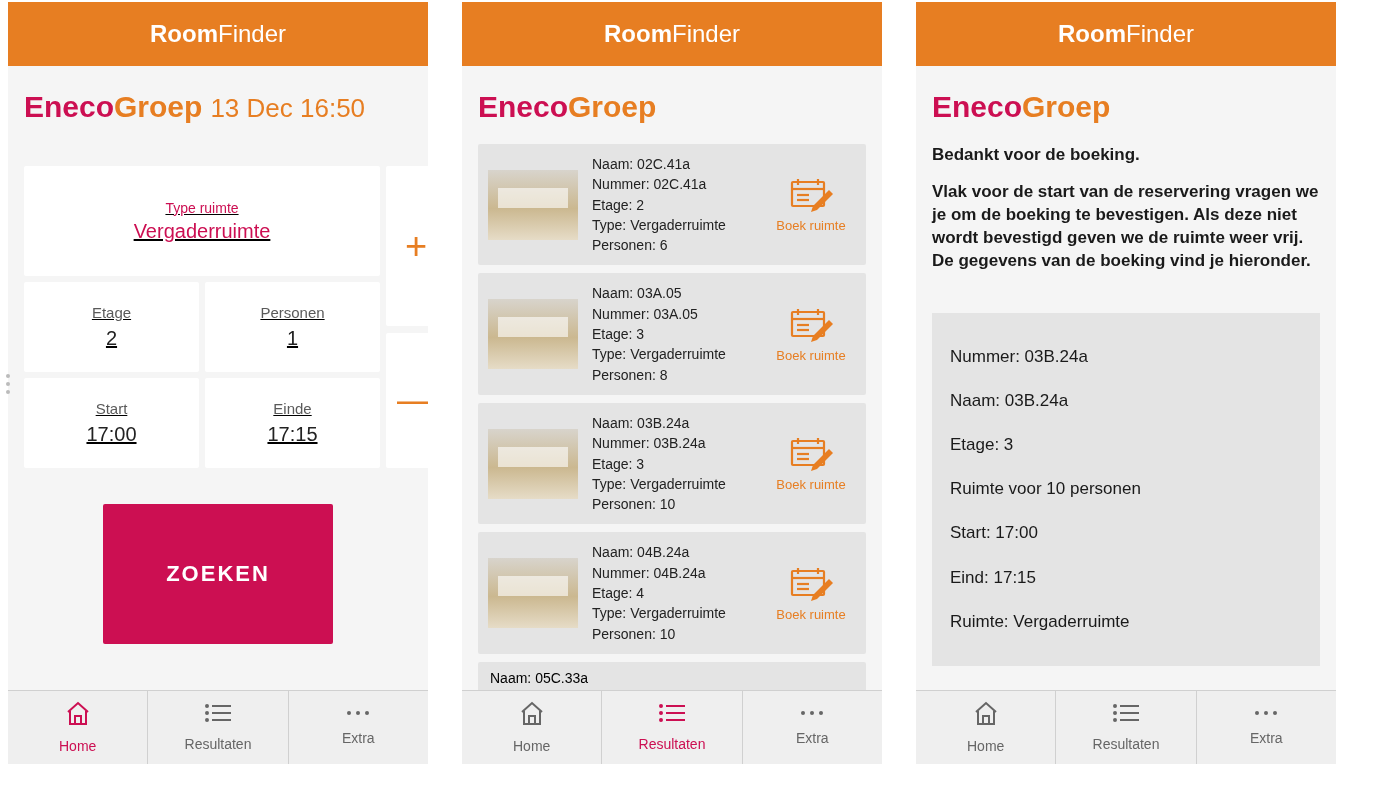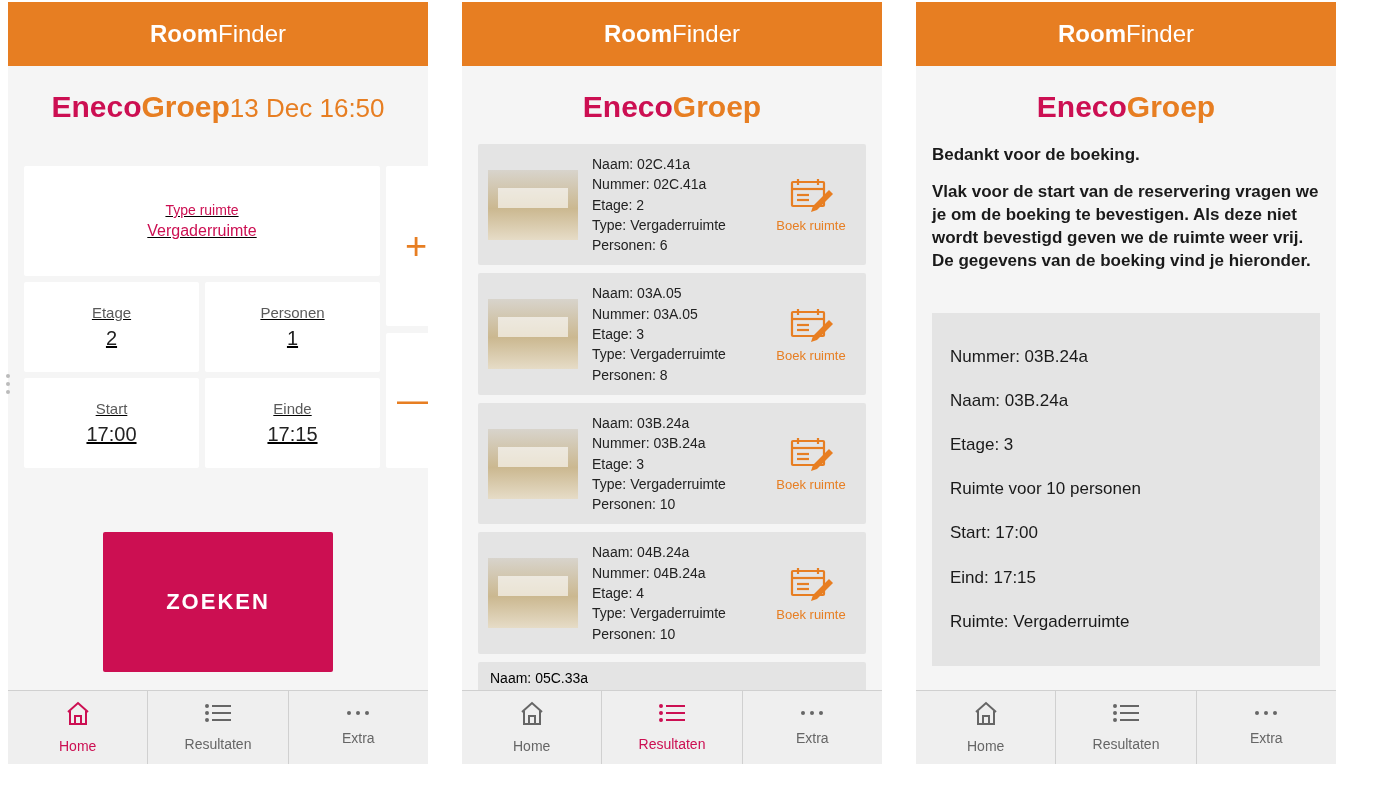--- a/index.html
+++ b/index.html
@@ -35,22 +35,23 @@
   .topbar .light { font-weight: 300; }
   .content {
     flex: 1 1 auto;
     background: #f5f5f5;
     padding: 0 16px;
     overflow: hidden;
   }
   .brand-row {
     display: flex;
     align-items: baseline;
-    justify-content: center;
+    justify-content: flex-start;
     padding: 24px 0 14px 0;
+    gap: 8px;
   }
   .brand {
     font-size: 30px;
     font-weight: 700;
   }
   .brand .en { color: #cc0f52; }
   .brand .gr { color: #e77e22; }
   .date {
     color: #e77e22;
     font-size: 26px;
@@ -83,35 +84,35 @@
     background: #fff;
     display: flex;
     align-items: center;
     justify-content: center;
     color: #e77e22;
     font-size: 38px;
     font-weight: 300;
     border-radius: 2px;
   }
   .lbl-sm { color: #cc0f52; font-size: 14px; margin-bottom: 4px; }
-  .val-lg { color: #cc0f52; font-size: 16px; }
+  .val-lg { color: #cc0f52; font-size: 20px; }
   .lbl-gr { color: #5a5a5a; font-size: 15px; margin-bottom: 6px; }
   .val-gr { color: #222; font-size: 20px; }
   .search-btn {
     display: flex;
     align-items: center;
     justify-content: center;
     background: #cc0f52;
     color: #fff;
     font-weight: 700;
     font-size: 22px;
     letter-spacing: 2px;
     width: 230px;
     height: 140px;
-    margin: 64px auto 0 auto;
+    margin: 36px auto 0 auto;
     border-radius: 2px;
   }
   
   .results { margin-top: 6px; }
   .result-row {
     background: #e4e4e4;
     display: flex;
     align-items: center;
     padding: 10px 10px;
     margin-bottom: 8px;

